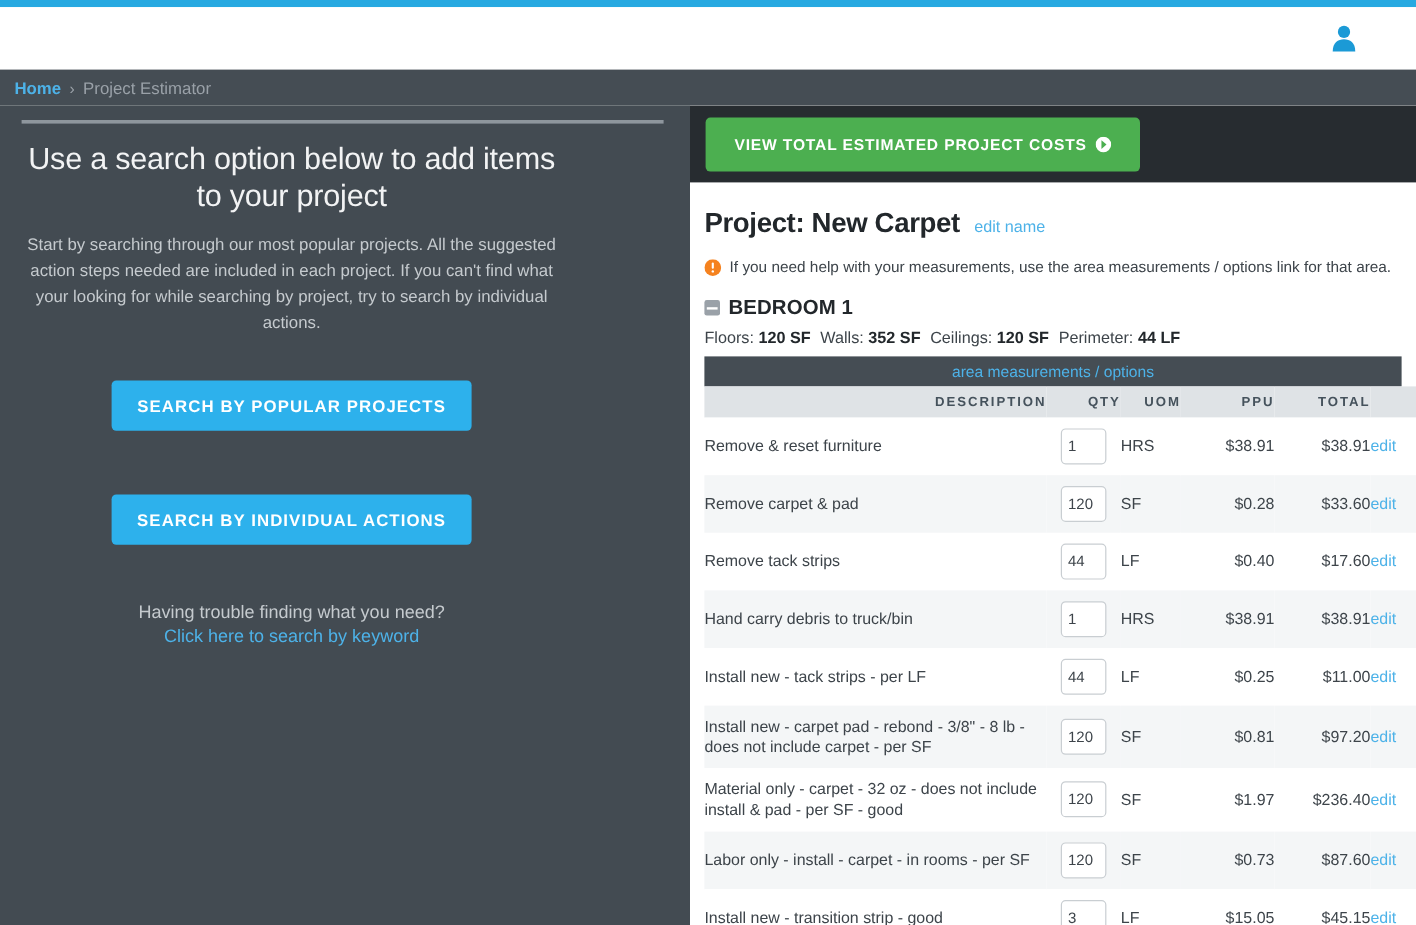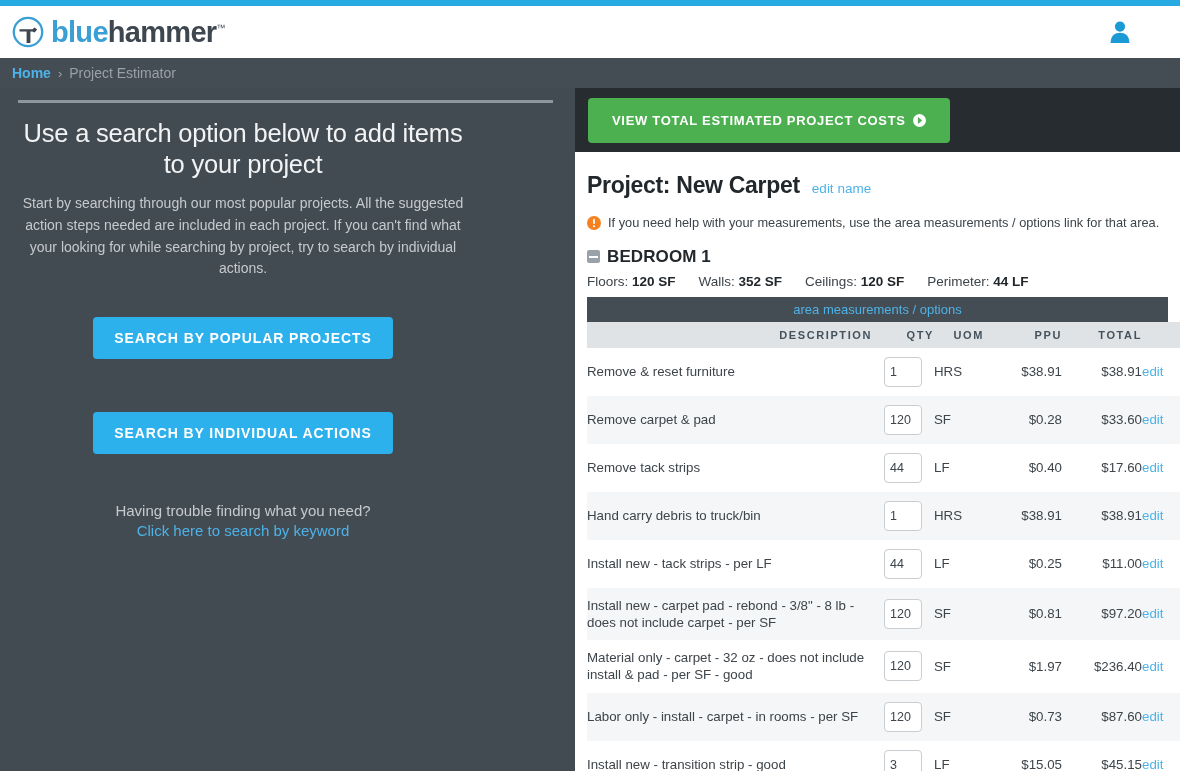--- a/index.html
+++ b/index.html
@@ -158,21 +158,21 @@
   }
   .collapse-box::after {
     content: ""; position: absolute; left: 2px; top: 5.5px;
     width: 9px; height: 2px; background: #ffffff;
   }
   .area-name {
     font-size: 17px; font-weight: bold; color: #22272b; letter-spacing: 0.1px;
   }
   .measure-row {
     margin-top: 7px; font-size: 13.5px; color: #3d444a;
-    display: flex; gap: 23px;
+    display: flex; gap: 8px;
   }
   .measure-row b { color: #22272b; }
 
   .options-bar {
     margin-top: 8px; background: #454d54;
     height: 25px; display: flex; align-items: center; justify-content: center;
   }
   .options-link {
     color: #4db2e8; font-size: 13px; text-decoration: none; cursor: pointer;
   }
@@ -216,27 +216,20 @@
   .edit-link { color: #4db2e8; text-decoration: none; font-size: 13.3px; cursor: pointer; }
 </style>
 </head>
 <body>
 
 <div class="page">
 
   <div class="top-accent"></div>
 
   <div class="logo-bar">
-    <div class="logo-wrap">
-      <svg class="logo-mark" viewBox="0 0 32 32">
-        <circle cx="16" cy="16" r="14.2" fill="none" stroke="#3a9fd4" stroke-width="2.3"></circle>
-        <path d="M7.5 13.2 L20.5 13.2 L22.5 11.6 L25.2 13.6 L22.6 16.6 L20.4 15.4 L18.4 15.4 L18.4 27 L14.6 27 L14.6 15.4 L7.5 15.4 Z" fill="#3e474f"></path>
-      </svg>
-      <span class="logo-text"><span class="logo-blue">blue</span><span class="logo-dark">hammer</span><span class="logo-tm">™</span></span>
-    </div>
     <div class="user-icon-wrap">
       <svg width="28" height="28" viewBox="0 0 28 28">
         <circle cx="14" cy="8.6" r="5.1" fill="#1b9ad6"></circle>
         <path d="M4.6 25 C4.6 17.6 9 14.8 14 14.8 C19 14.8 23.4 17.6 23.4 25 Z" fill="#1b9ad6"></path>
       </svg>
     </div>
   </div>
 
   <div class="breadcrumb-bar">
     <a class="crumb-home">Home</a>

